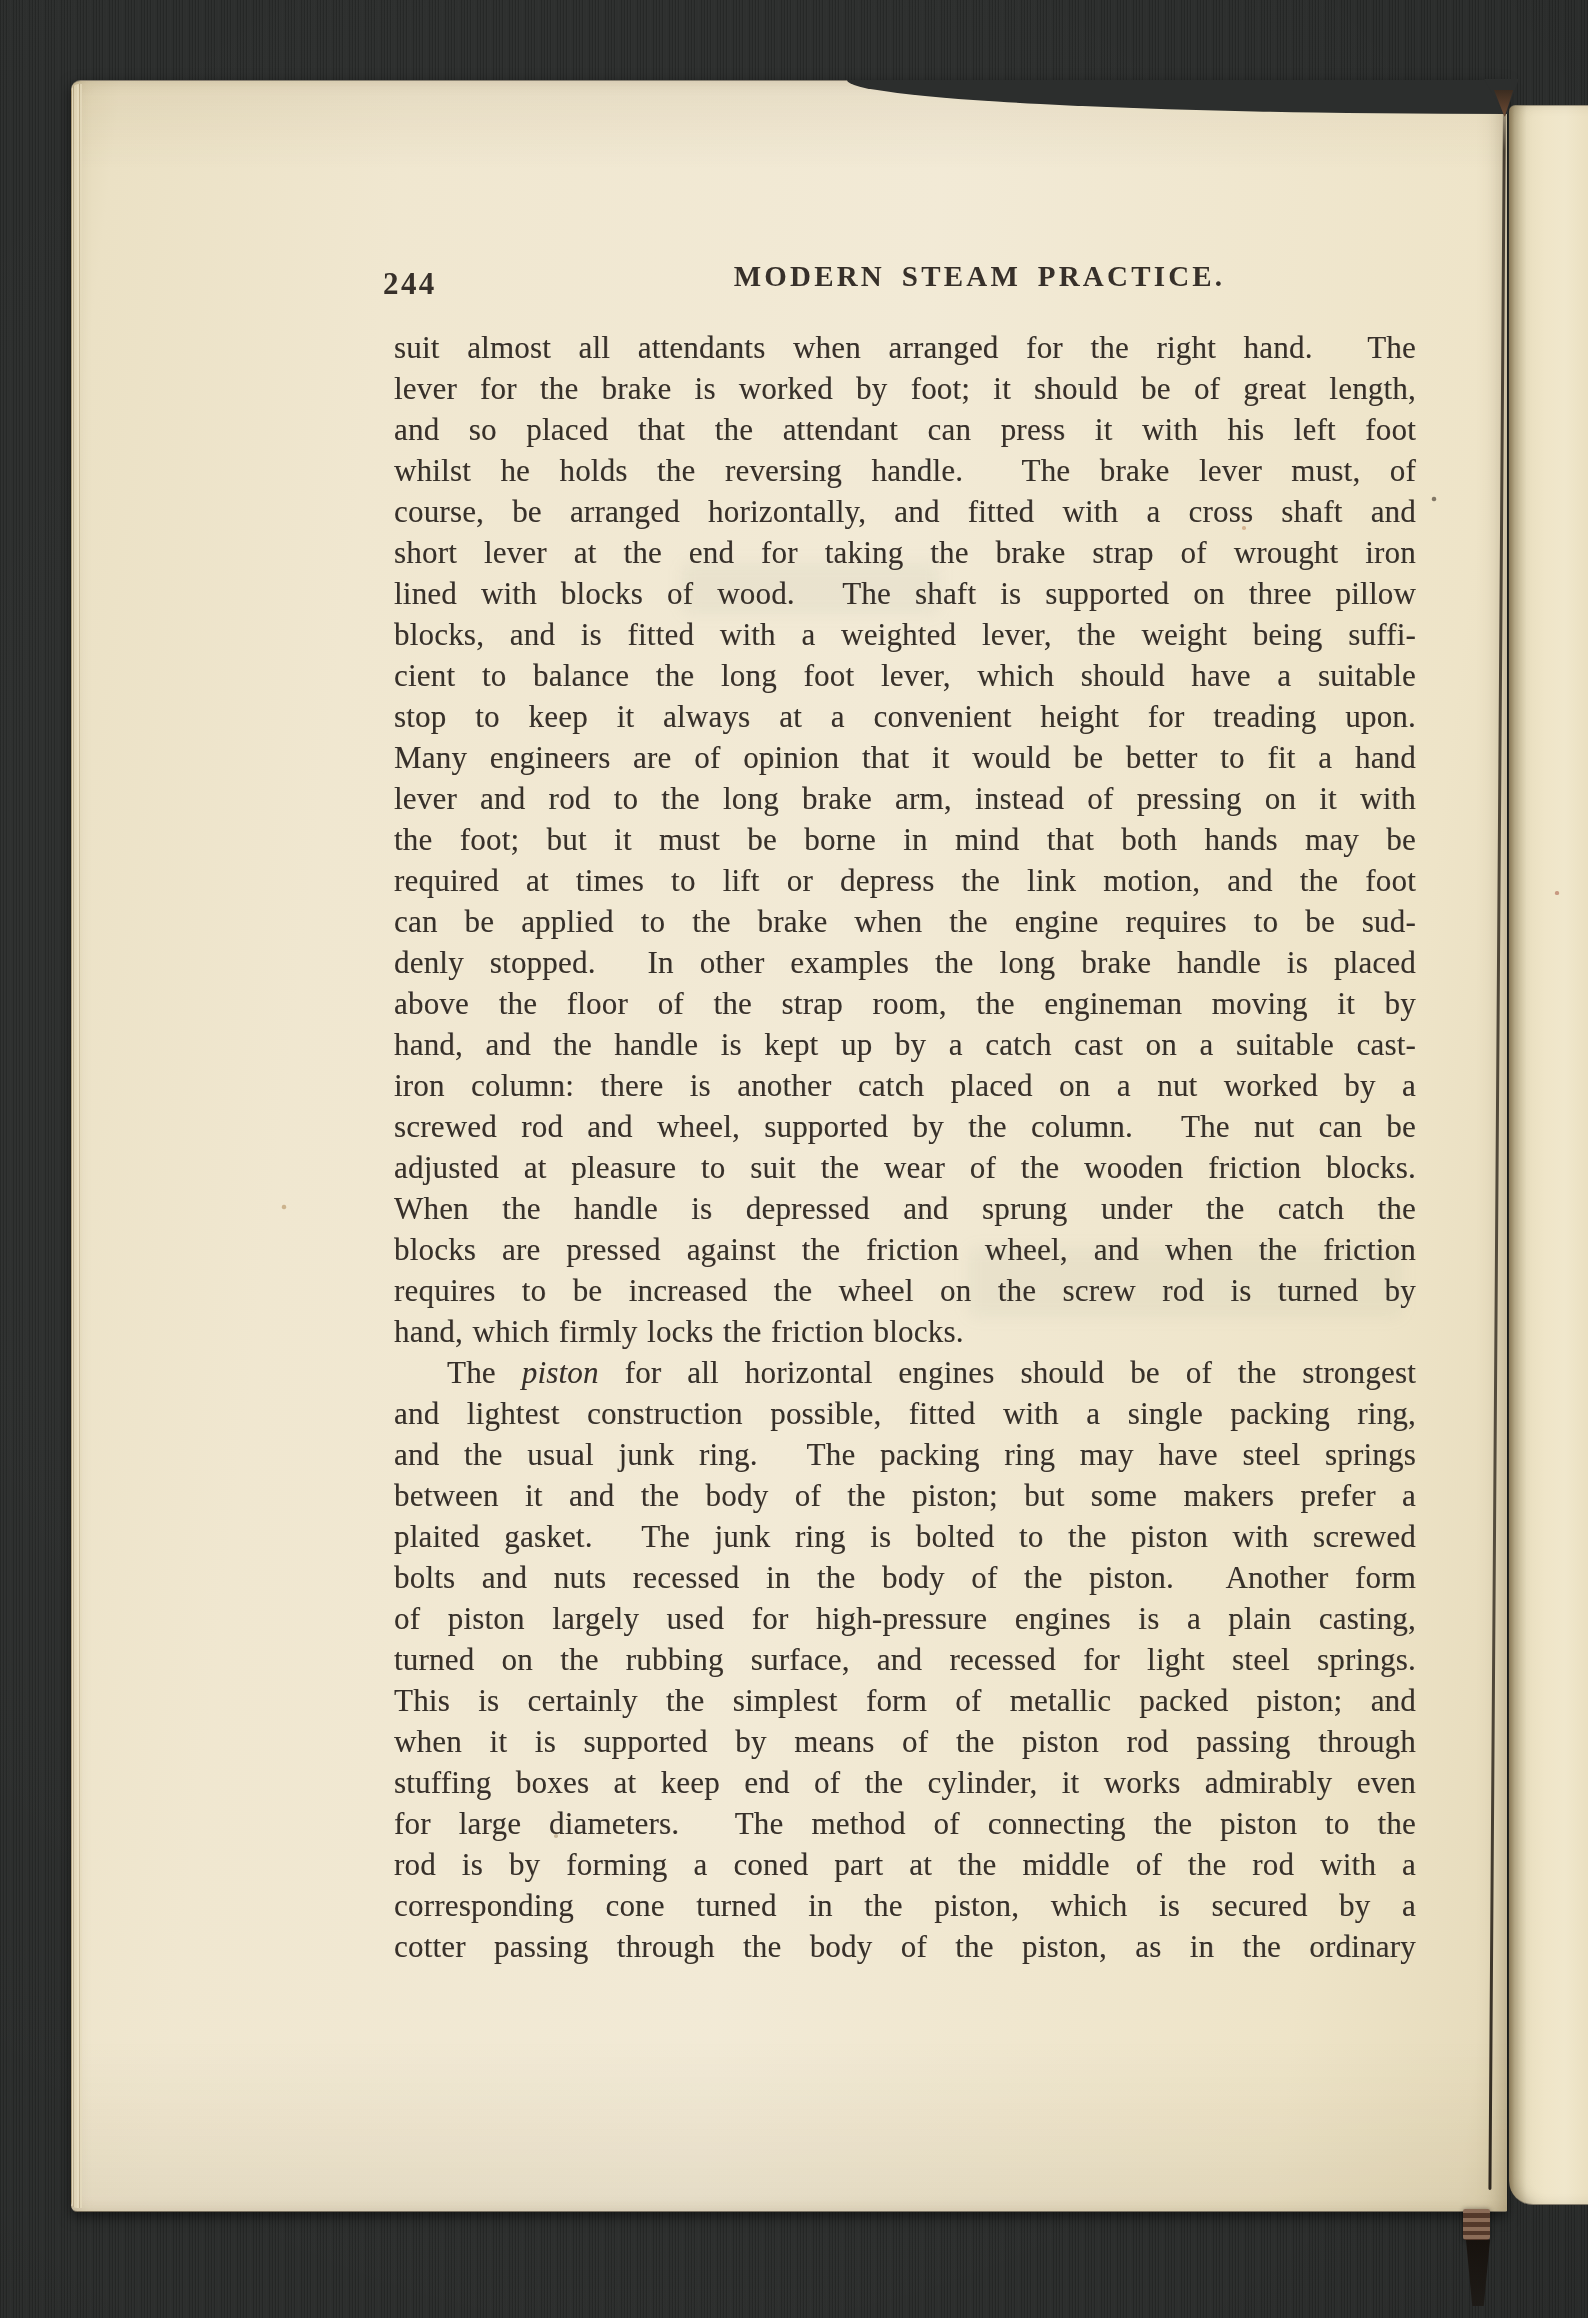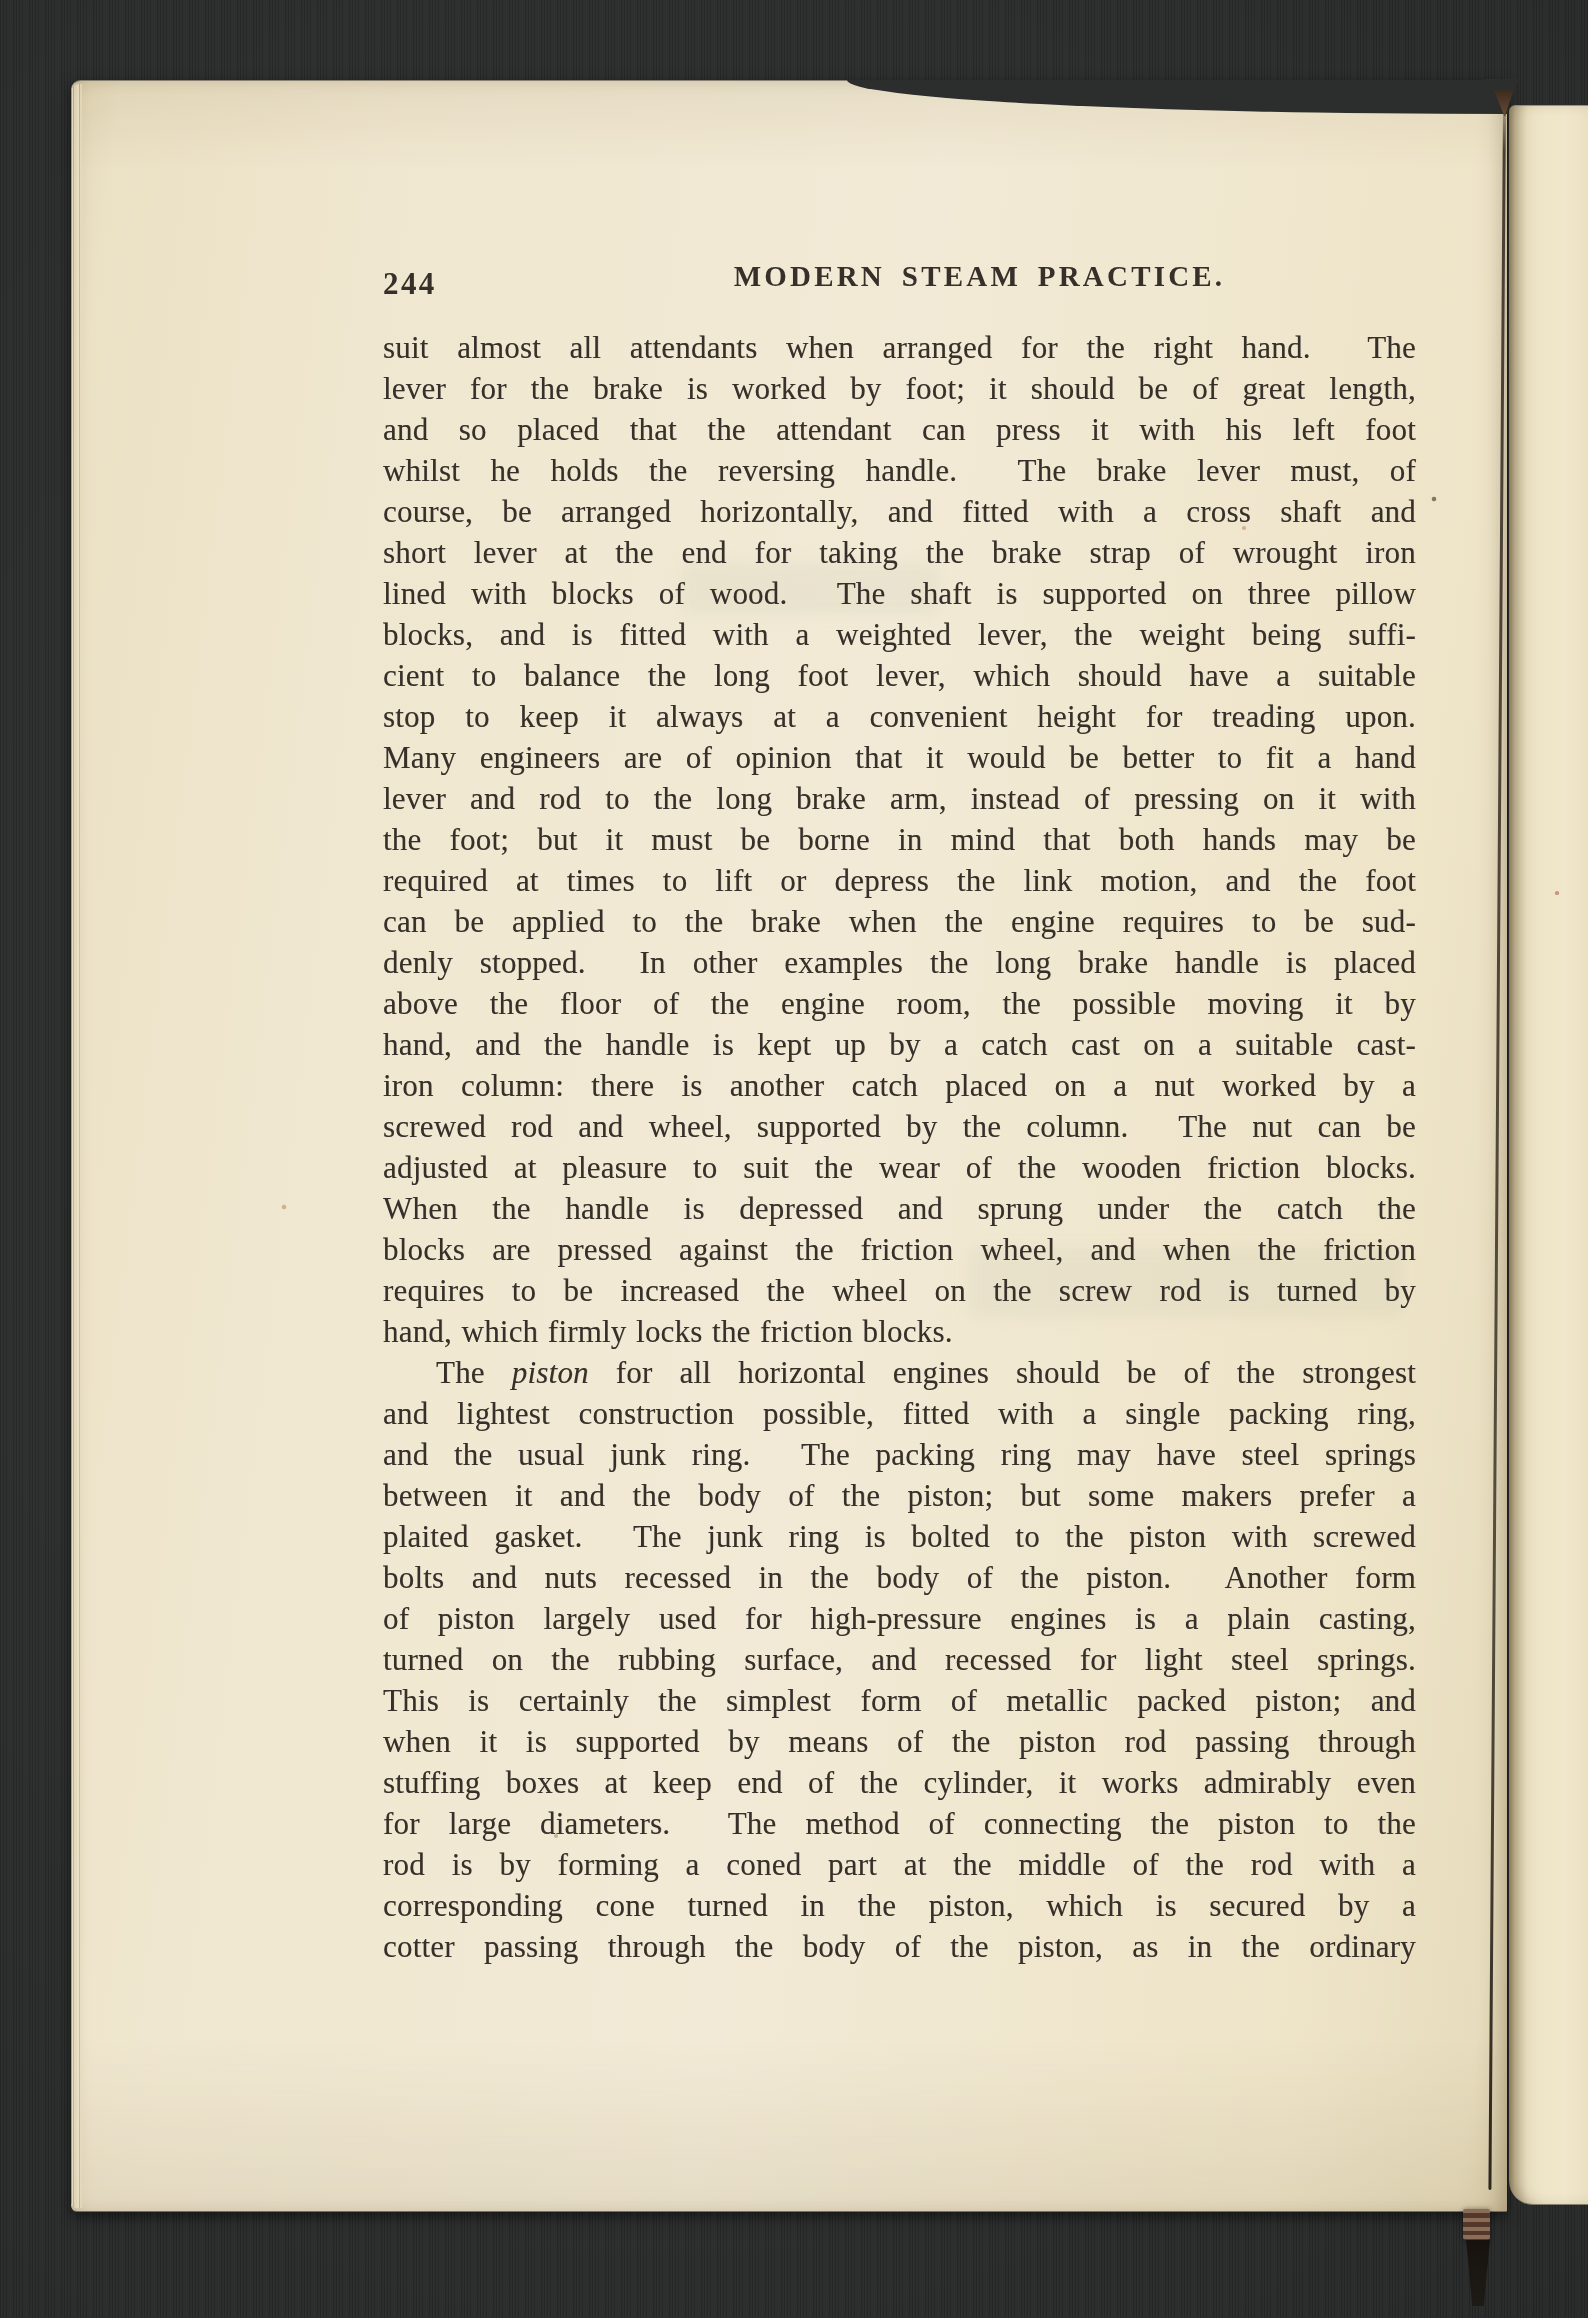--- a/index.html
+++ b/index.html
@@ -63,21 +63,21 @@
   }
   
   .text-block{
     position:absolute;left:312px;top:246px;width:1033px;
     color:var(--ink);
     font-size:31px;line-height:41px;
     letter-spacing:0.2px;word-spacing:1.6px;
     text-shadow:0.3px 0.3px 0 rgba(55,48,40,0.35);
   }
   .para{margin:0;}
-  .line{text-align:justify;text-align-last:justify;white-space:nowrap;}
+  .line{text-align:justify;text-align-last:justify;white-space:nowrap;margin-left:11px;}
   .line.no-just{text-align-last:left;}
   .line.indent{text-indent:53px;}
   .line i{font-style:italic;letter-spacing:0.2px;}
   
   .gutter-crease{
     position:absolute;left:1503px;top:103px;width:3.2px;height:2087px;
     transform:rotate(0.4deg);transform-origin:top center;border-radius:1.6px;
     background:linear-gradient(180deg,
       rgba(40,34,26,0.15) 0, rgba(48,40,30,0.85) 48px,
       rgba(52,44,32,0.8) 70%, rgba(28,22,16,0.9) 100%);
@@ -157,21 +157,21 @@
           <div class="line"><span>lined with blocks of wood.&nbsp; The shaft is supported on three pillow</span></div>
           <div class="line"><span>blocks, and is fitted with a weighted lever, the weight being suffi-</span></div>
           <div class="line"><span>cient to balance the long foot lever, which should have a suitable</span></div>
           <div class="line"><span>stop to keep it always at a convenient height for treading upon.</span></div>
           <div class="line"><span>Many engineers are of opinion that it would be better to fit a hand</span></div>
           <div class="line"><span>lever and rod to the long brake arm, instead of pressing on it with</span></div>
           <div class="line"><span>the foot; but it must be borne in mind that both hands may be</span></div>
           <div class="line"><span>required at times to lift or depress the link motion, and the foot</span></div>
           <div class="line"><span>can be applied to the brake when the engine requires to be sud-</span></div>
           <div class="line"><span>denly stopped.&nbsp; In other examples the long brake handle is placed</span></div>
-          <div class="line"><span>above the floor of the engine room, the possible moving it by</span></div>
+          <div class="line"><span>above the floor of the strap room, the engineman moving it by</span></div>
           <div class="line"><span>hand, and the handle is kept up by a catch cast on a suitable cast-</span></div>
           <div class="line"><span>iron column: there is another catch placed on a nut worked by a</span></div>
           <div class="line"><span>screwed rod and wheel, supported by the column.&nbsp; The nut can be</span></div>
           <div class="line"><span>adjusted at pleasure to suit the wear of the wooden friction blocks.</span></div>
           <div class="line"><span>When the handle is depressed and sprung under the catch the</span></div>
           <div class="line"><span>blocks are pressed against the friction wheel, and when the friction</span></div>
           <div class="line"><span>requires to be increased the wheel on the screw rod is turned by</span></div>
           <div class="line no-just"><span>hand, which firmly locks the friction blocks.</span></div>
         </div>
         <div class="para">

